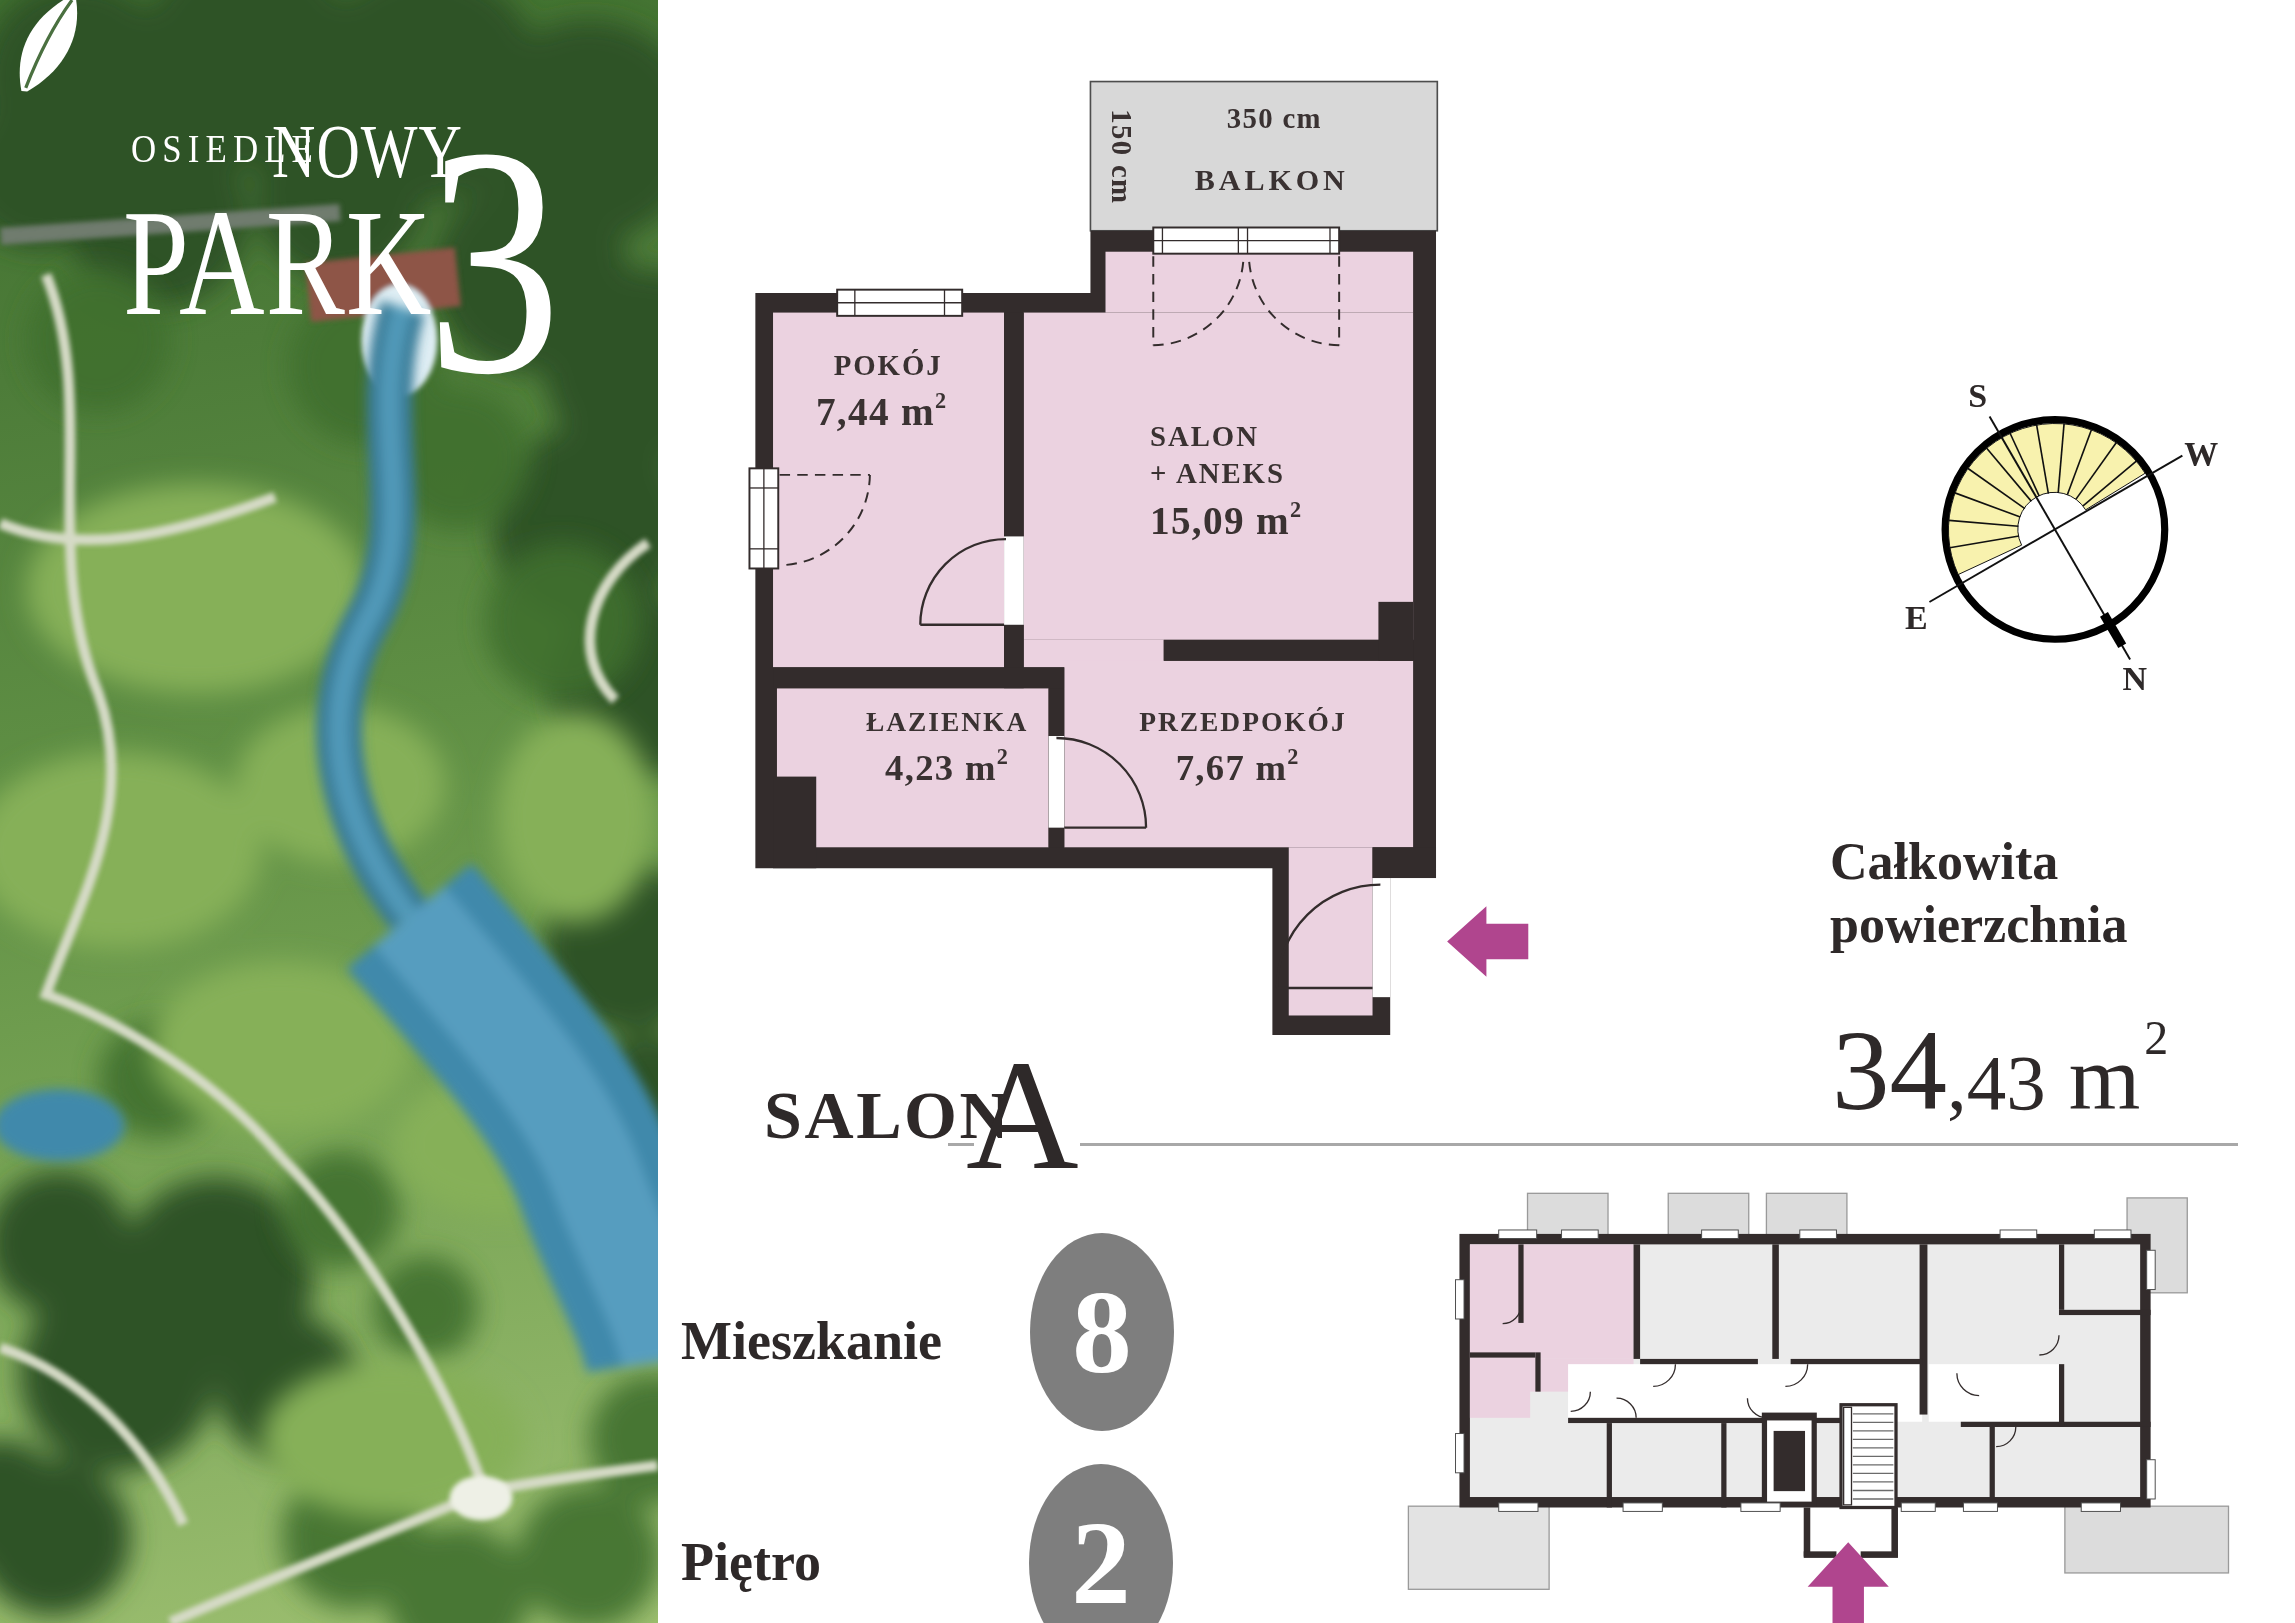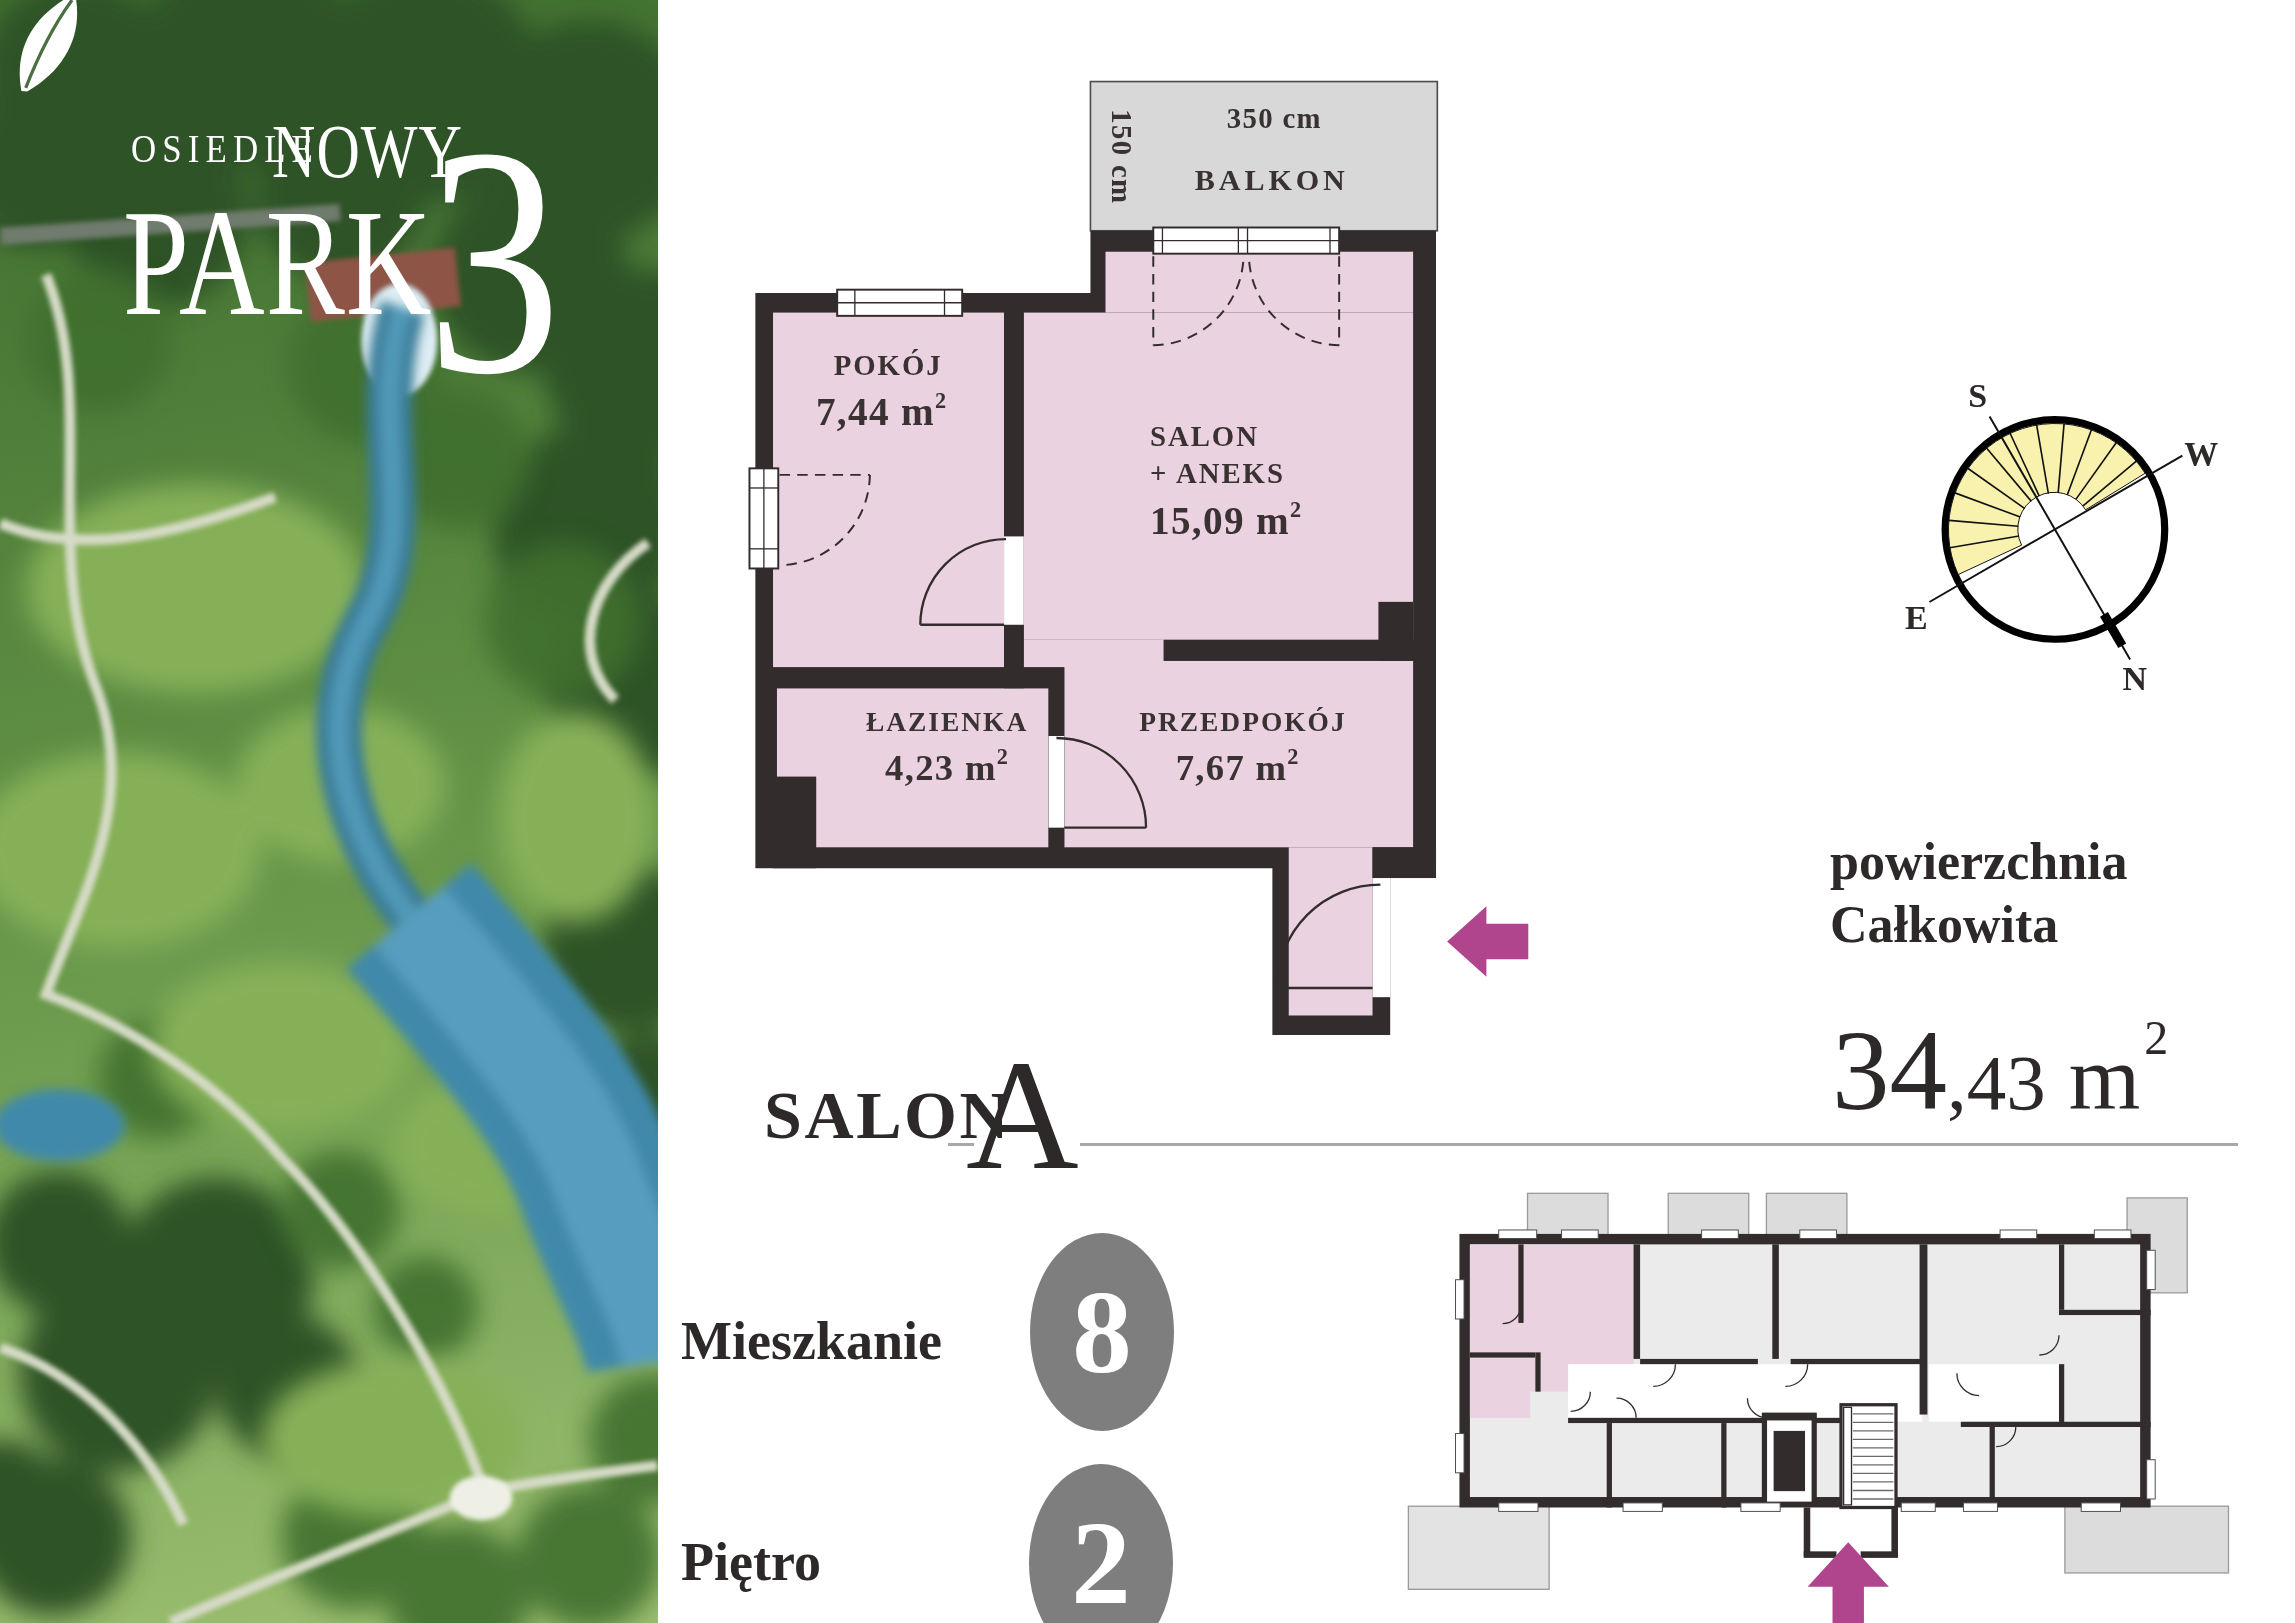--- a/index.html
+++ b/index.html
@@ -259,22 +259,22 @@
     <text class="compass-lbl" x="2928" y="962" text-anchor="middle">E</text>
     <text class="compass-lbl" x="3262" y="1056" text-anchor="middle">N</text>
   </svg>
 
   <div class="abs blok-label">SALON</div>
   <div class="abs blok-a">A</div>
   <div class="abs rule" style="left:948px;top:1143px;width:26px;"></div>
   <div class="abs rule" style="left:1080px;top:1143px;width:1158px;"></div>
 
   <div class="abs total-label">
+    <div>Całkowita</div>
     <div>powierzchnia</div>
-    <div>Całkowita</div>
   </div>
   <div class="abs total-value">
     <span class="tv-int">34</span><span class="tv-dec">,43</span><span class="tv-unit"> m</span><sup class="tv-sup">2</sup>
   </div>
 
   <div class="abs detail-label" style="top:1314px;">Mieszkanie</div>
   <div class="abs badge" style="left:1030px;top:1233px;">
     <span>8</span>
   </div>
   <div class="abs detail-label" style="top:1535px;">Piętro</div>

